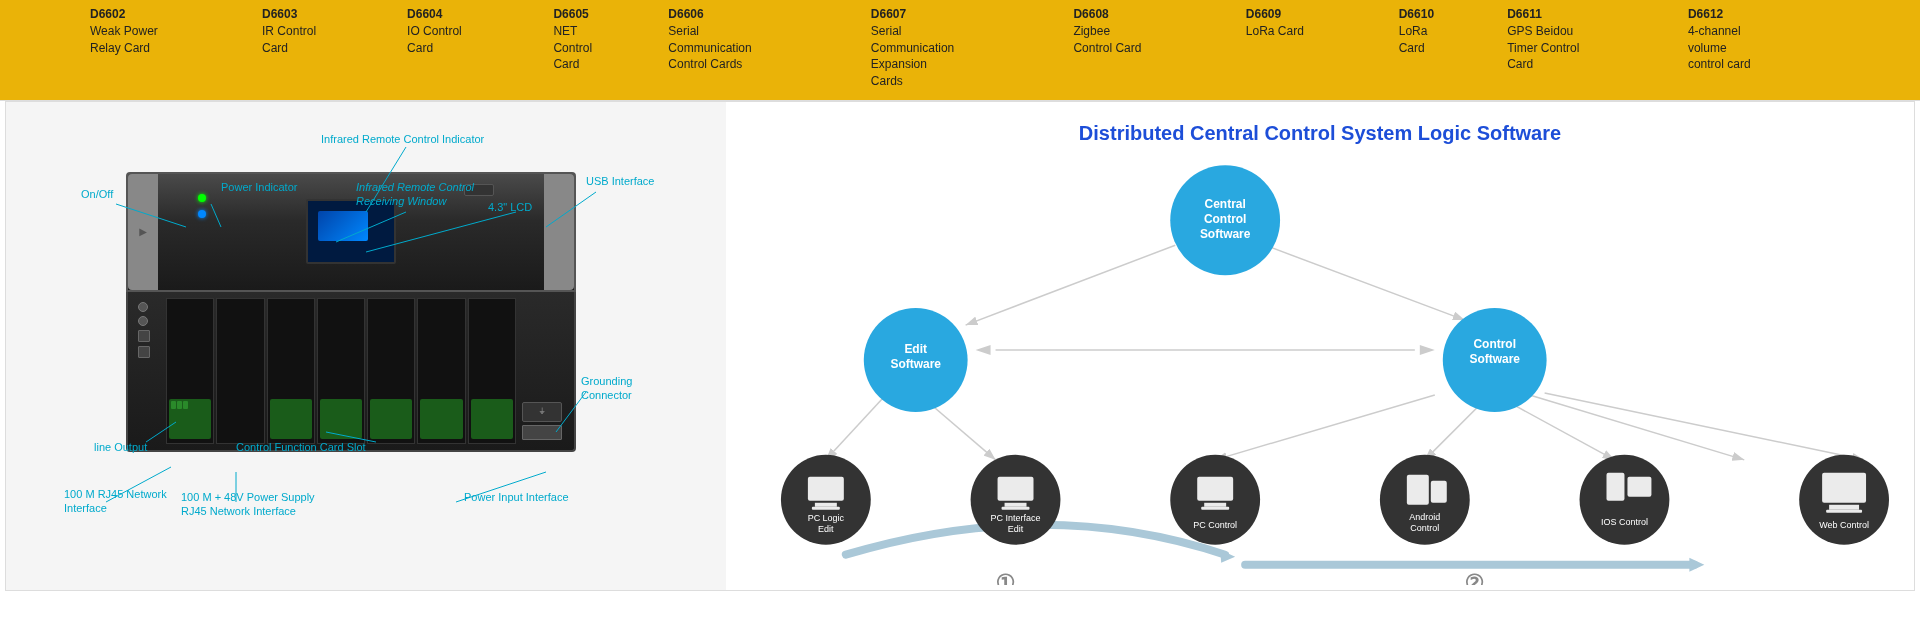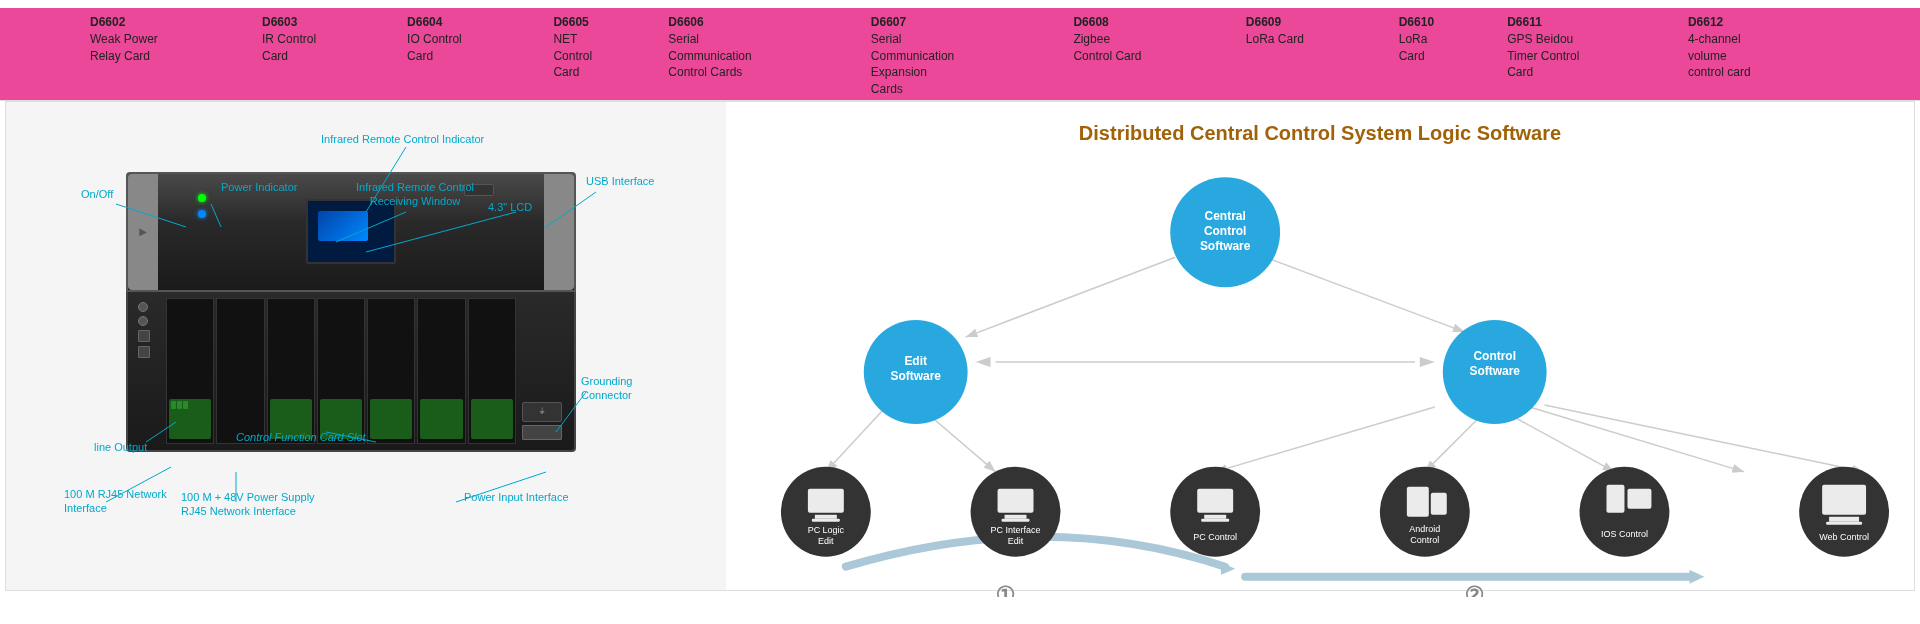--- a/index.html
+++ b/index.html
@@ -7,24 +7,23 @@
       width: 1920px;
       height: 624px;
       overflow: hidden;
       background: #fff;
       font-family: Arial, sans-serif;
       font-size: 13px;
     }
 
     
     .top-table {
-      background: #ec4899;
-      padding: 4px 80px 0 80px;
+      background: #eab308;
+      padding: 4px 80px 8px 80px;
       border-bottom: 1px solid #ddd;
-      margin-top: 8px;
     }
     .top-table table {
       border-collapse: collapse;
       width: 100%;
     }
     .top-table td {
       padding: 2px 10px;
       vertical-align: top;
       font-size: 12px;
       color: #222;
@@ -169,23 +168,23 @@
     
     .right-panel {
       flex: 1;
       position: relative;
       padding: 20px;
       background: #fff;
     }
     .diagram-title {
       font-size: 20px;
       font-weight: bold;
-      color: #a16207;
+      color: #1d4ed8;
       text-align: center;
-      margin-bottom: 32px;
+      margin-bottom: 20px;
     }
 
     
     .logic-diagram {
       width: 100%;
       height: 420px;
       position: relative;
     }
   </style>
 </head>
@@ -326,29 +325,29 @@
 
         <line x1="210" y1="390" x2="210" y2="360" stroke="#00aacc" stroke-width="1"></line>
 
         <line x1="430" y1="390" x2="520" y2="360" stroke="#00aacc" stroke-width="1"></line>
       </svg>
 
       <div class="annotation" style="left: 165px; top: 68px; padding-left: 30px;">Power Indicator</div>
 
       <div class="annotation" style="left: 295px; top: 20px; text-align:left;">Infrared Remote Control Indicator</div>
 
-      <div class="annotation" style="left: 330px; top: 68px; text-align:center;">Infrared Remote Control<br>Receiving Window</div>
+      <div class="annotation" style="left: 330px; top: 68px; text-align:left;font-style:italic;">Infrared Remote Control<br>Receiving Window</div>
 
       <div class="annotation" style="left: 462px; top: 88px;">4.3" LCD</div>
 
       <div class="annotation" style="left: 560px; top: 62px;">USB Interface</div>
 
       <div class="annotation" style="left: 555px; top: 262px; text-align:left;">Grounding<br>Connector</div>
 
-      <div class="annotation" style="left: 210px; top: 318px; font-style: italic;">Control Function Card Slot</div>
+      <div class="annotation" style="left: 210px; top: 328px;">Control Function Card Slot</div>
 
       <div class="annotation" style="left: 68px; top: 328px;">line Output</div>
 
       <div class="annotation" style="left: 38px; top: 375px;">100 M RJ45 Network<br>Interface</div>
 
       <div class="annotation" style="left: 155px; top: 378px;">100 M + 48V Power Supply<br>RJ45 Network Interface</div>
 
       <div class="annotation" style="left: 390px; top: 378px; padding-left: 48px;">Power Input Interface</div>
 
     </div>

